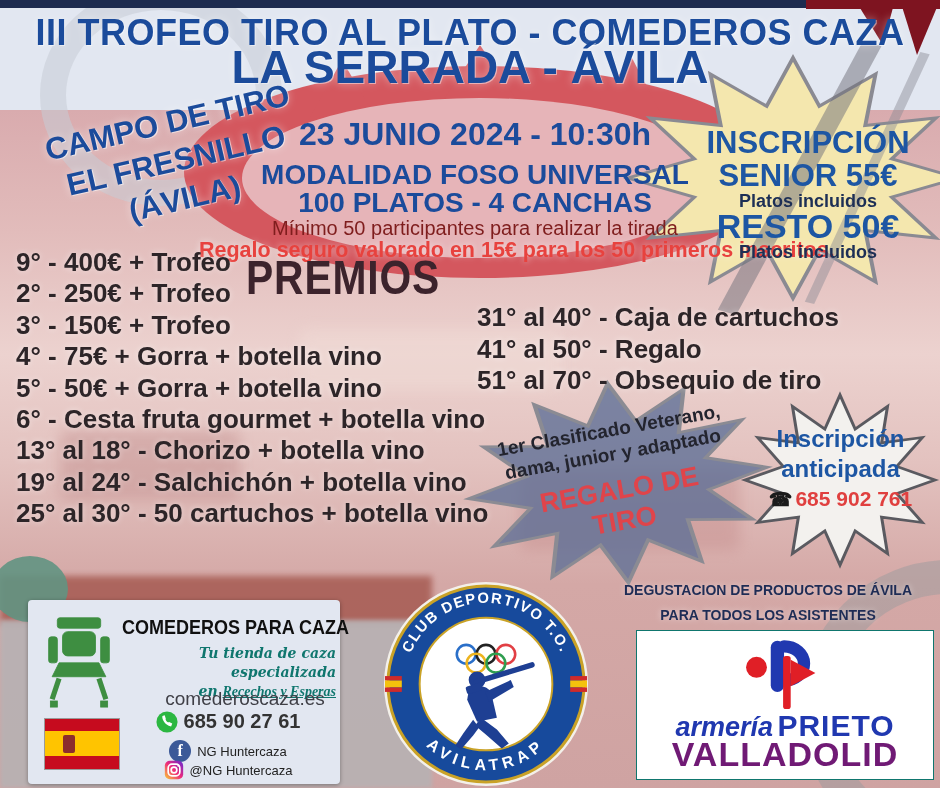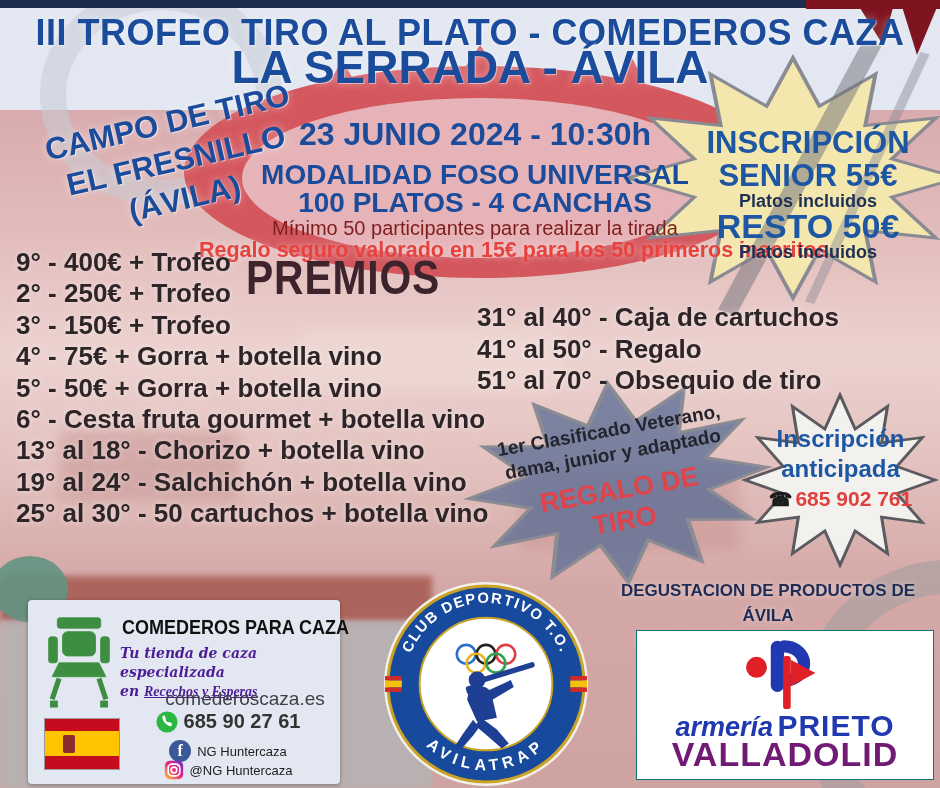--- a/index.html
+++ b/index.html
@@ -52,37 +52,37 @@
   .special .red.first{margin-top:9px;}
   .advance{left:758px;top:424px;width:165px;text-align:center;z-index:5;}
   .advance .blue{font-size:24px;font-weight:bold;color:#1d56a3;line-height:30px;}
   .advance .phone-row{margin-top:3px;font-size:21px;font-weight:bold;color:#e0403f;white-space:nowrap;}
   .advance .phone-ic{color:#1b1b1b;font-size:19px;margin-right:3px;}
   
   .card{left:28px;top:600px;width:312px;height:184px;background:#e2e7f1;border-radius:4px;
     box-shadow:0 1px 4px rgba(0,0,0,.35);z-index:6;}
   .card .name{position:absolute;left:94px;top:16px;width:215px;font-size:20px;font-weight:bold;color:#101010;
     transform:scaleX(.9);transform-origin:left top;white-space:nowrap;}
-  .card .tag{position:absolute;left:92px;top:44px;width:216px;text-align:left;
-    font-family:"DejaVu Serif",serif;font-style:italic;font-weight:bold;font-size:14px;color:#4c1d95;line-height:19px;}
+  .card .tag{position:absolute;left:92px;top:44px;width:216px;text-align:right;
+    font-family:"DejaVu Serif",serif;font-style:italic;font-weight:bold;font-size:14px;color:#0f766e;line-height:19px;}
   .card .tag .lnk{text-decoration:underline;font-family:Liberation Serif, serif;}
   .card .web{position:absolute;left:109px;top:88px;width:216px;text-align:center;font-size:19px;color:#3f3f46;}
   .card .row{position:absolute;left:92px;width:216px;display:flex;align-items:center;justify-content:center;gap:6px;}
   .card .wa-row{top:110px;font-size:20px;color:#333;font-weight:bold;}
   .card .fb-row{top:140px;font-size:13px;color:#222;}
   .card .ig-row{top:160px;font-size:13px;color:#222;}
   .fb-badge{width:22px;height:22px;border-radius:50%;background:#3b5998;color:#fff;
     font-weight:bold;font-size:16px;display:flex;align-items:center;justify-content:center;
     font-family:"Liberation Serif",serif;}
   .flag{position:absolute;left:16px;top:118px;width:74px;height:50px;border:1px solid #9a9a9a;
     background:linear-gradient(180deg,#c60b1e 0 25%,#ffc400 25% 75%,#c60b1e 75% 100%);}
   .flag .emblem{position:absolute;left:24%;top:32%;width:16%;height:36%;background:#8c2d2d;border-radius:2px;}
   
   .tasting{left:600px;top:578px;width:336px;text-align:center;z-index:6;
-    font-size:17px;font-weight:bold;color:#1e2c55;line-height:25px;
+    font-size:14px;font-weight:bold;color:#1e2c55;line-height:25px;
     text-shadow:0 0 6px rgba(255,255,255,.5);}
   .armbox{left:636px;top:630px;width:296px;height:148px;background:#fff;border:1px solid #0f766e;z-index:6;}
   .arm-logo{position:absolute;left:104px;top:4px;width:88px;height:76px;}
   .arm-row{position:absolute;left:0;top:78px;width:296px;text-align:center;white-space:nowrap;}
   .arm-armeria{font-style:italic;font-weight:bold;font-size:27px;color:#2038b0;}
   .arm-prieto{font-weight:bold;font-size:30px;color:#2038b0;letter-spacing:1px;}
   .arm-valladolid{position:absolute;left:0;top:104px;width:296px;text-align:center;
     font-weight:bold;font-size:34px;color:#701a75;letter-spacing:1px;}
   .club-logo{left:382px;top:580px;width:208px;height:208px;z-index:7;}
 </style>

